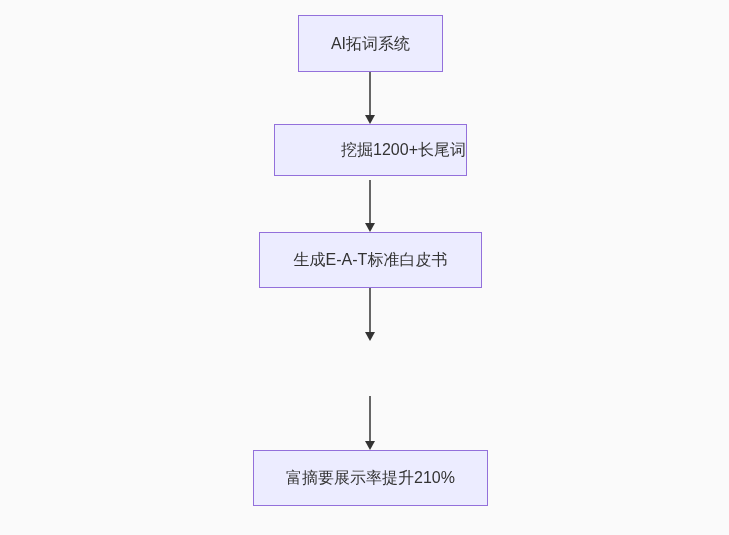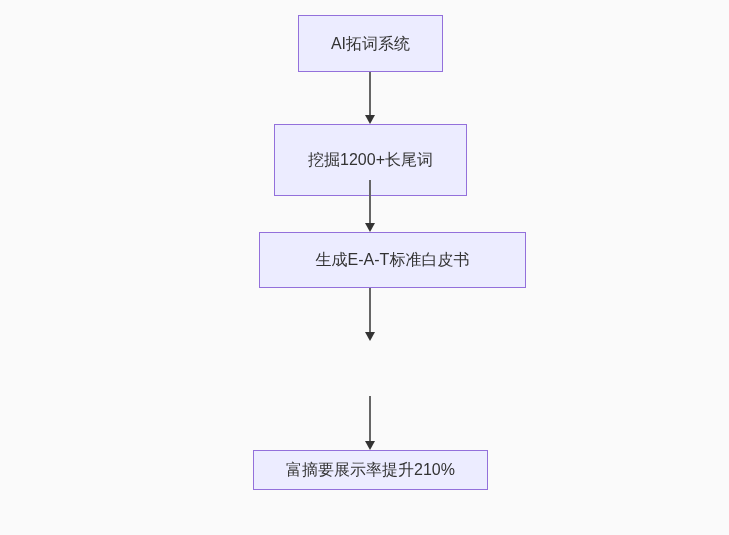--- a/index.html
+++ b/index.html
@@ -47,35 +47,35 @@
 
 <div class="canvas">
 
   <div class="flow-node" style="left:298px; top:15px; width:145px; height:57px;">
     <span>AI拓词系统</span>
   </div>
 
   <div class="edge-line" style="left:369px; top:72px; height:43px;"></div>
   <div class="edge-head" style="left:365px; top:115px;"></div>
 
-  <div class="flow-node" style="left:274px; top:124px; width:193px; height:72px;">
+  <div class="flow-node" style="left:274px; top:124px; width:193px; height:52px;justify-content:flex-end;">
     <span>挖掘1200+长尾词</span>
   </div>
 
   <div class="edge-line" style="left:369px; top:180px; height:43px;"></div>
   <div class="edge-head" style="left:365px; top:223px;"></div>
 
-  <div class="flow-node" style="left:259px; top:232px; width:267px; height:56px;">
+  <div class="flow-node" style="left:259px; top:232px; width:223px; height:56px;">
     <span>生成E-A-T标准白皮书</span>
   </div>
 
   <div class="edge-line" style="left:369px; top:288px; height:44px;"></div>
   <div class="edge-head" style="left:365px; top:332px;"></div>
 
 
   <div class="edge-line" style="left:369px; top:396px; height:45px;"></div>
   <div class="edge-head" style="left:365px; top:441px;"></div>
 
-  <div class="flow-node" style="left:253px; top:450px; width:235px; height:40px;">
+  <div class="flow-node" style="left:253px; top:450px; width:235px; height:56px;">
     <span>富摘要展示率提升210%</span>
   </div>
 
 </div>
 
 </body></html>

